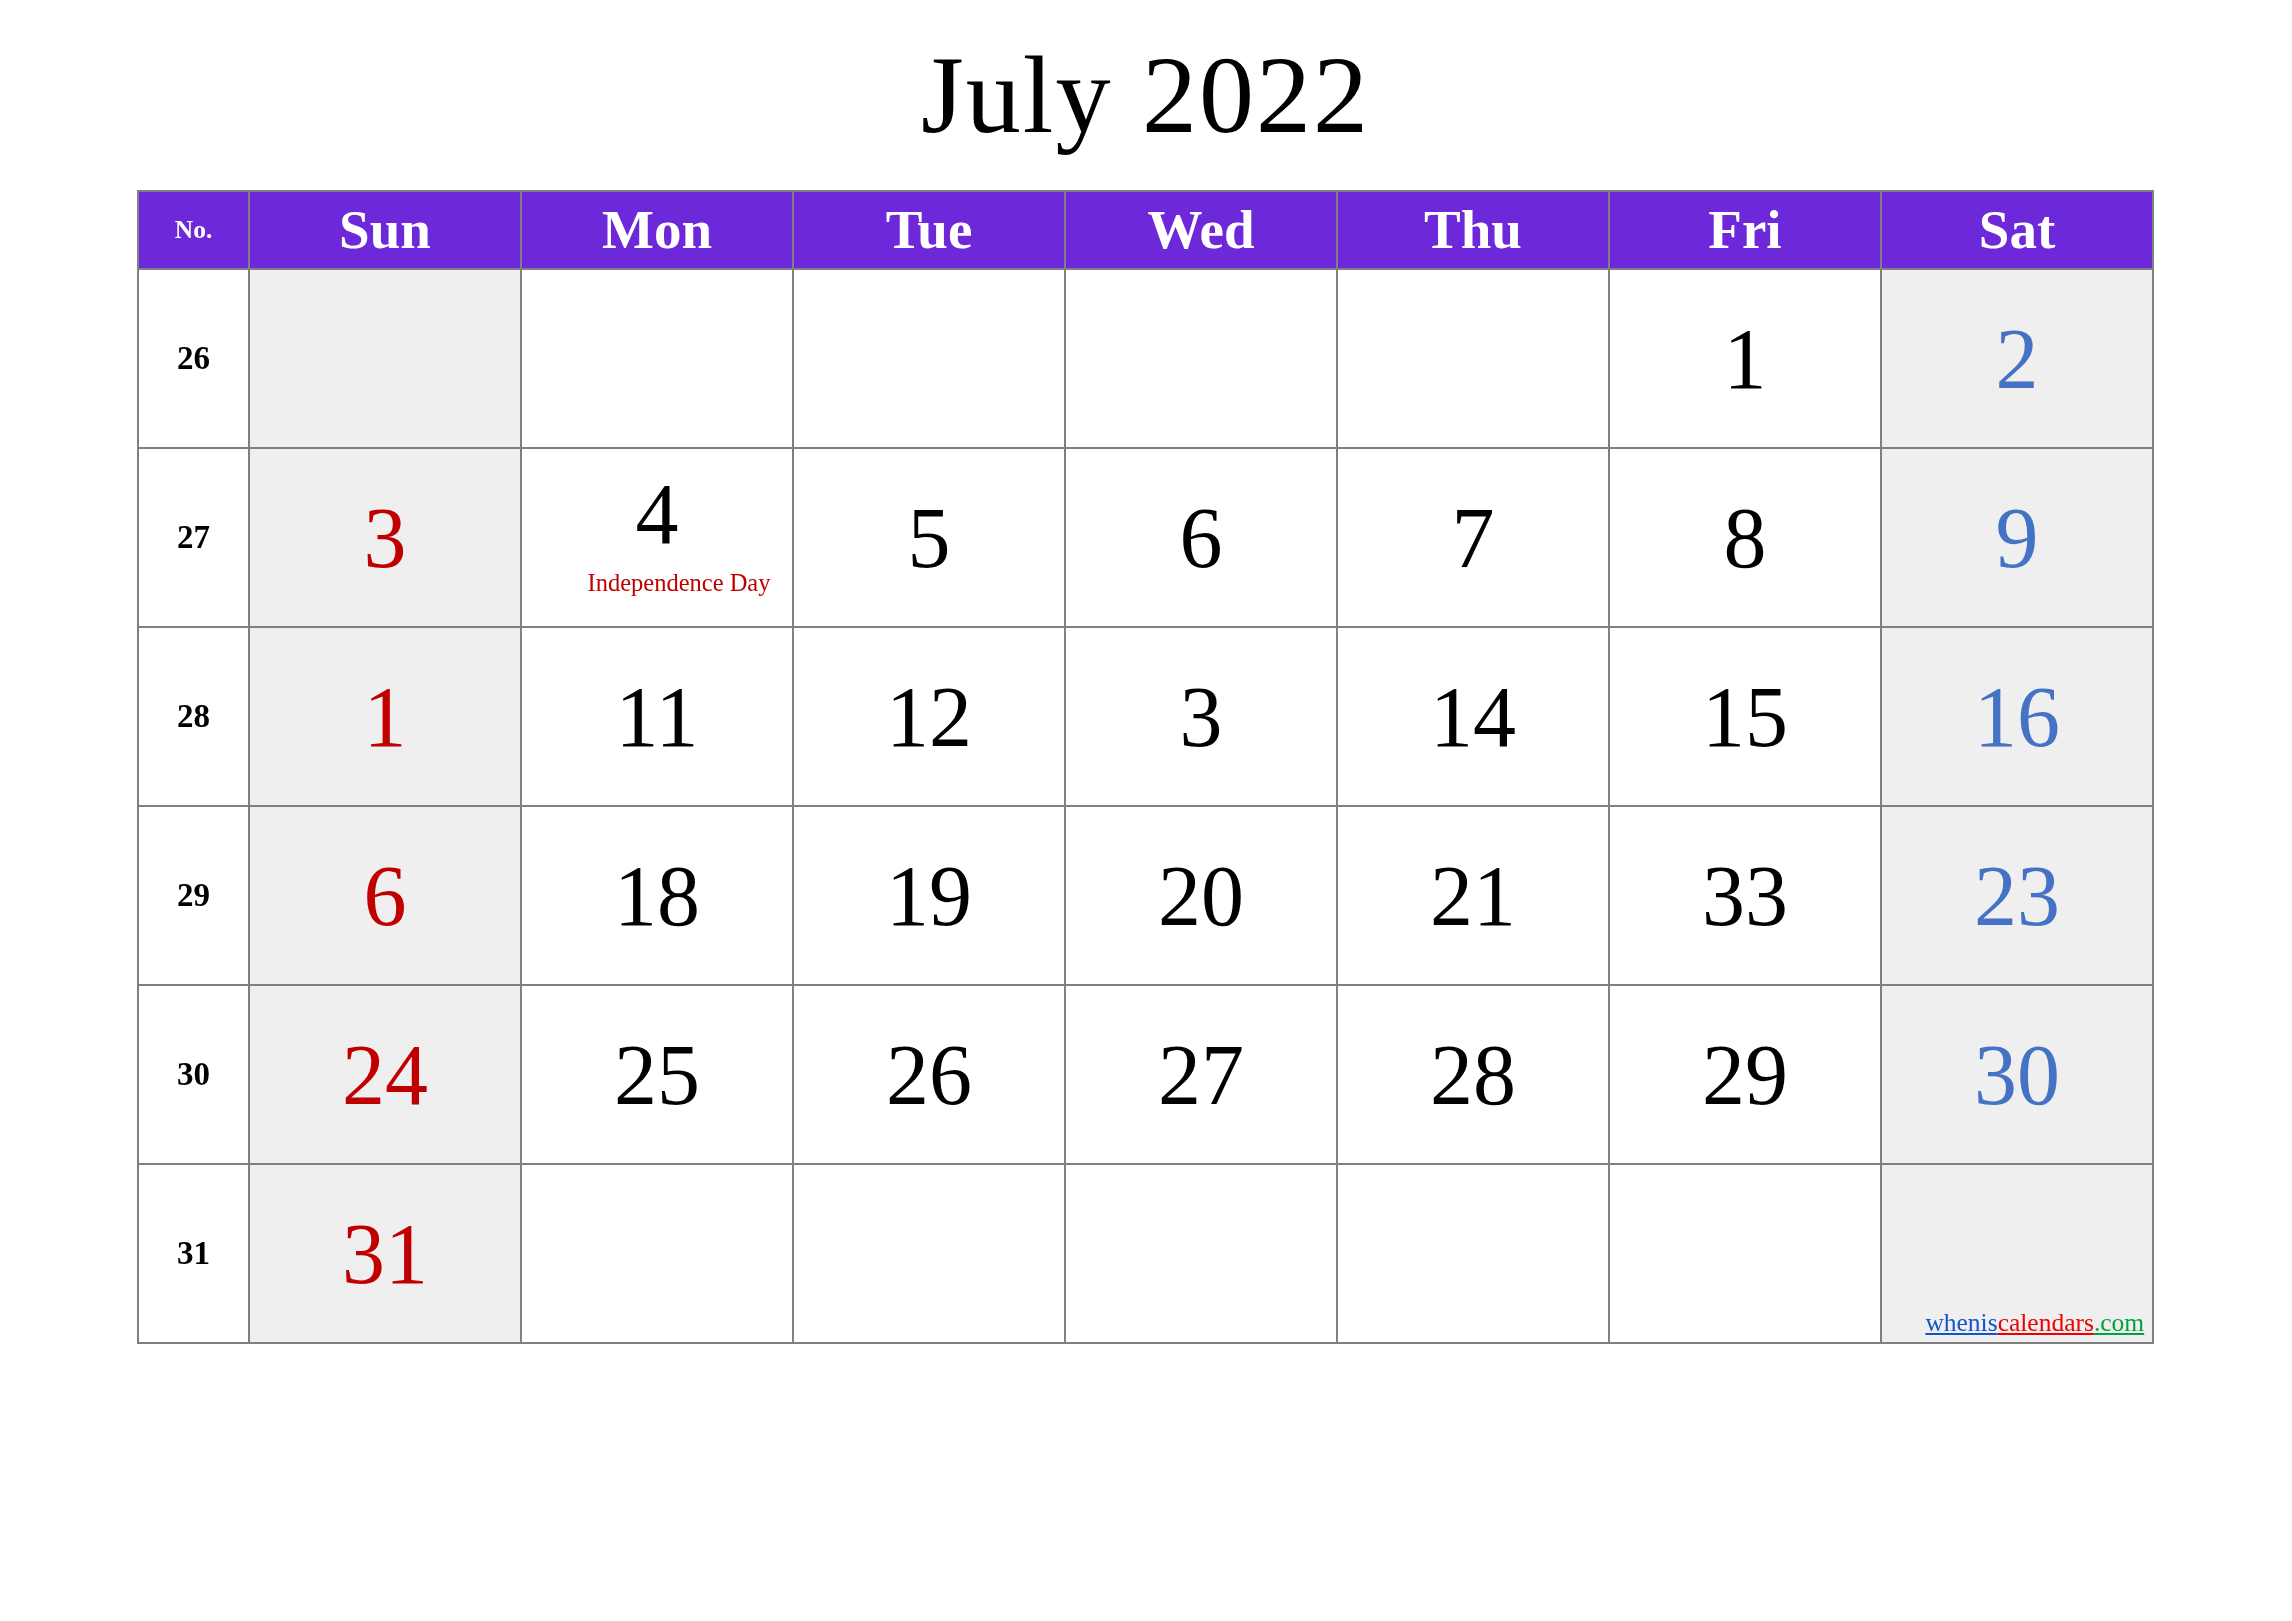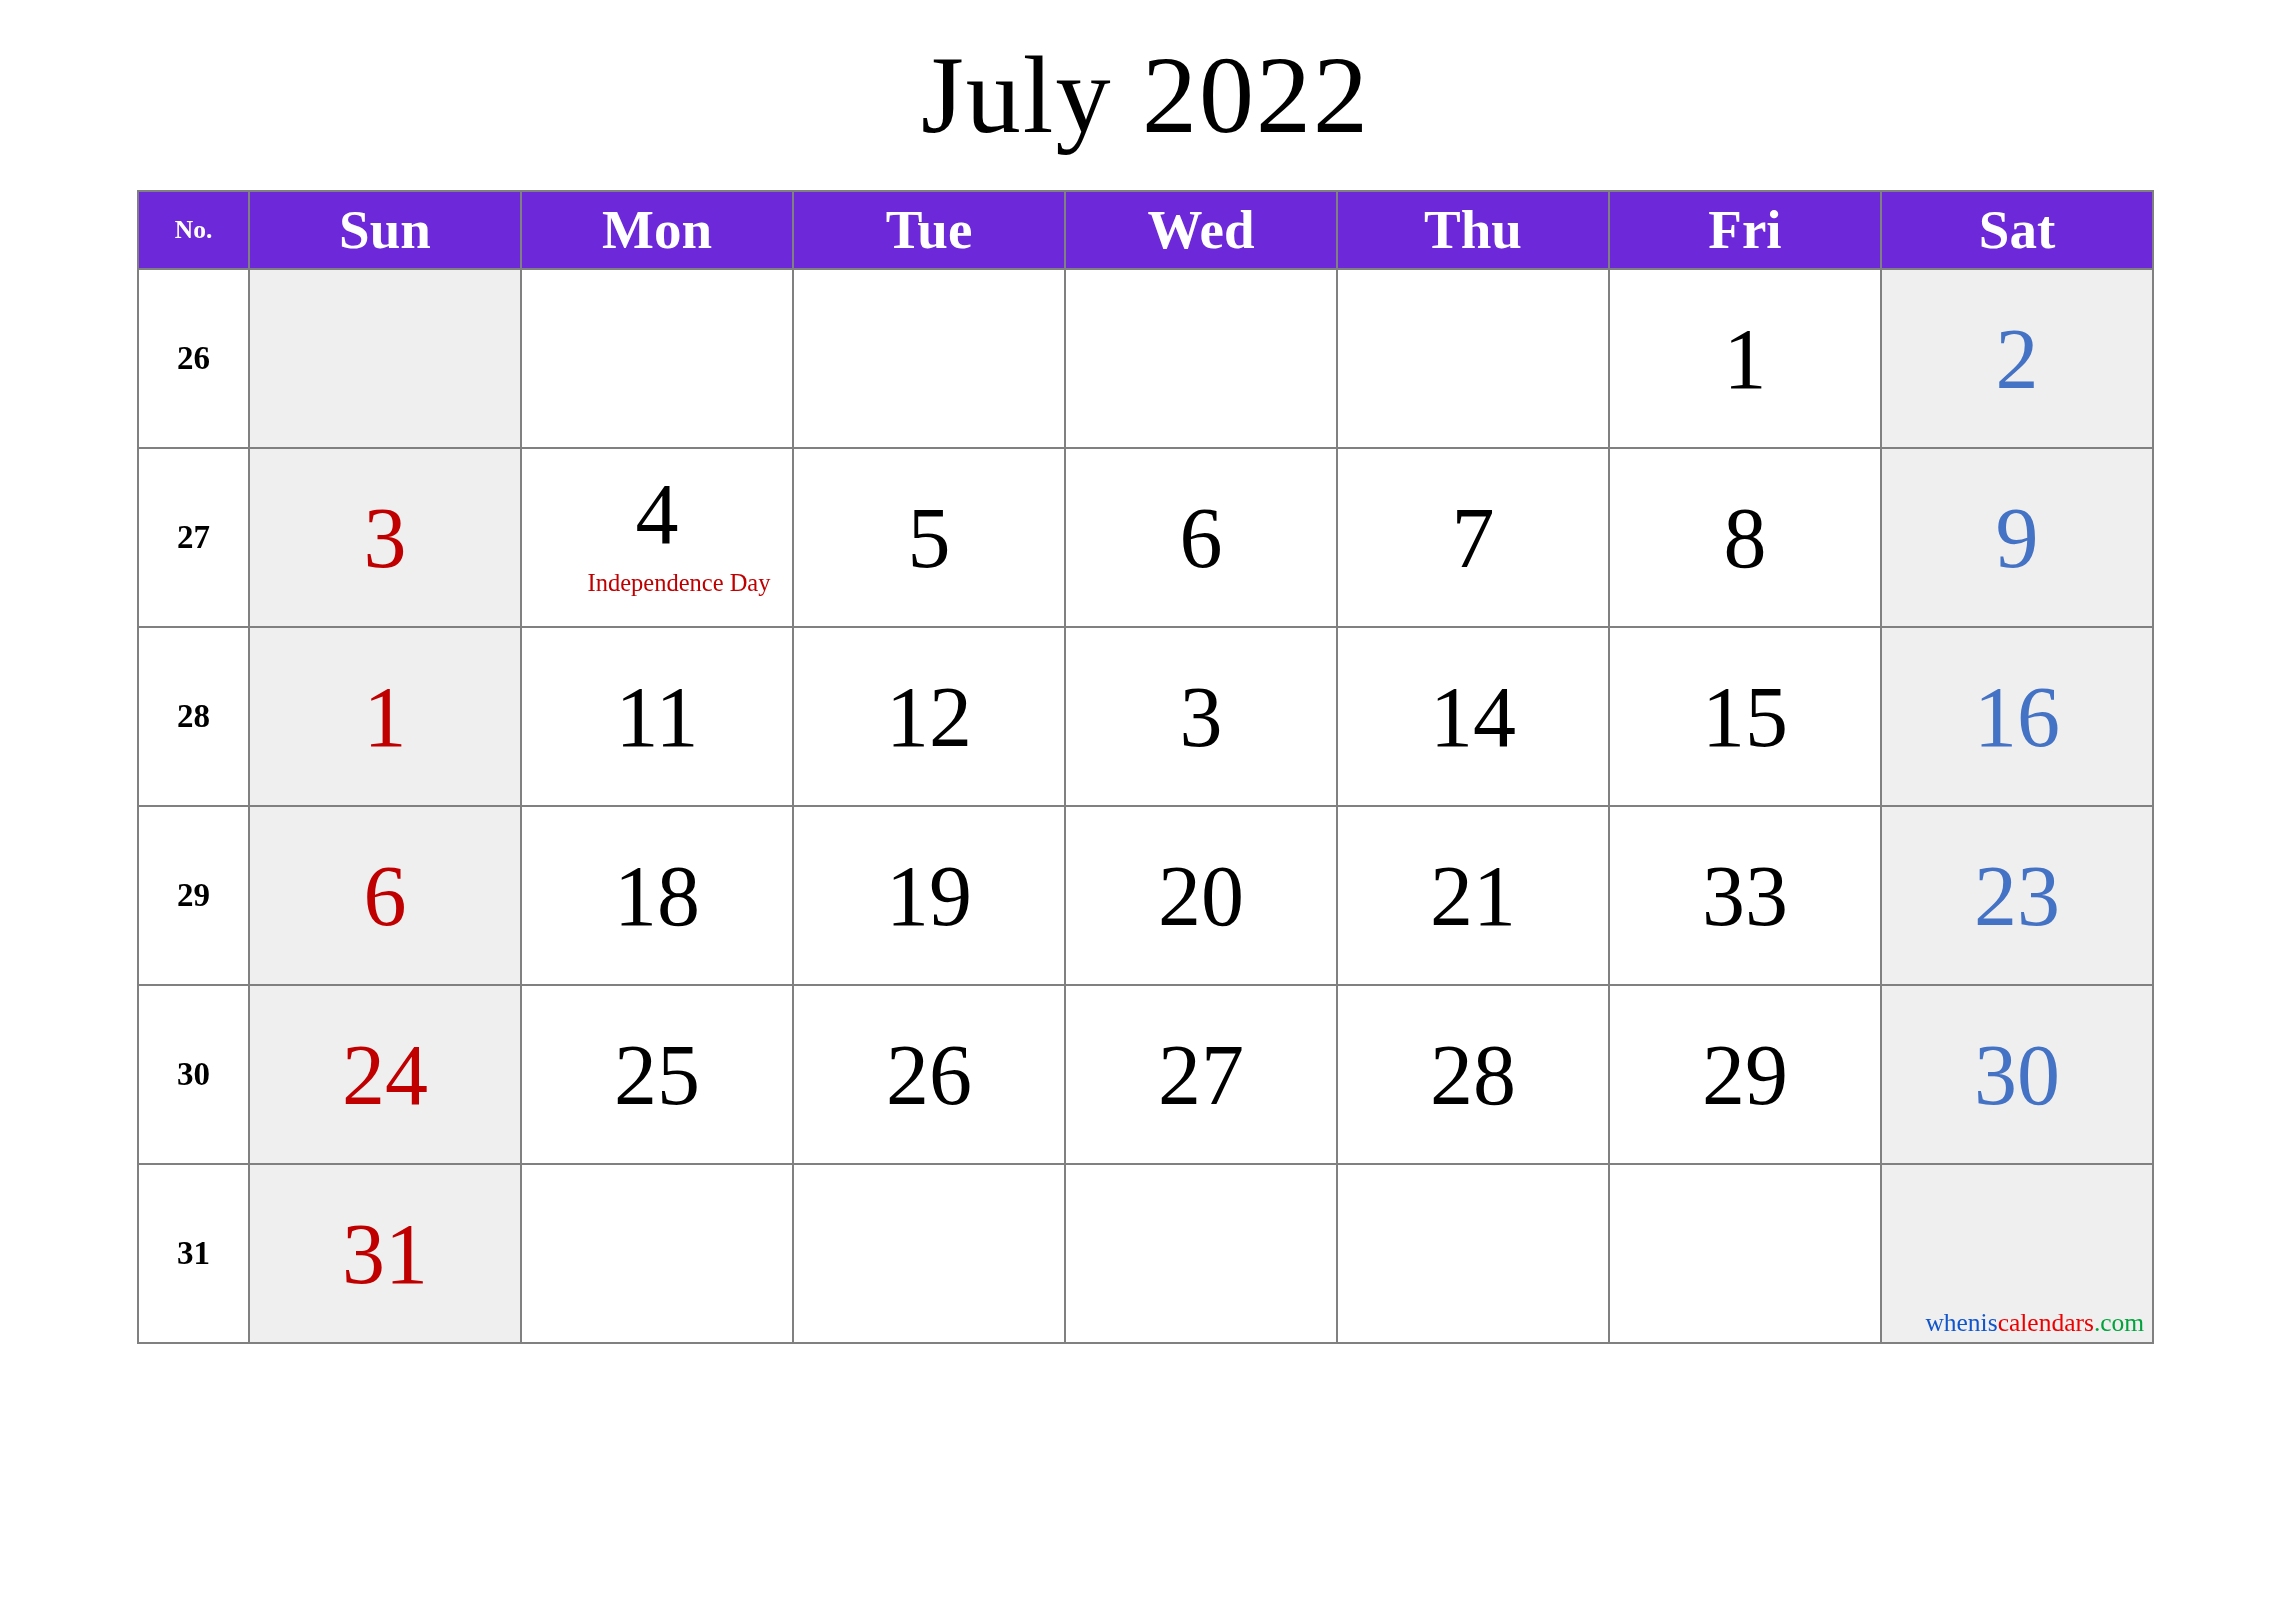--- a/index.html
+++ b/index.html
@@ -121,20 +121,21 @@
   
   .watermark {
     position: absolute;
     right: 7.8px;
     bottom: 3.9px;
     font-size: 25.5px;
     line-height: 31px;
     white-space: nowrap;
   }
   .watermark span {
+    text-decoration: underline;
     margin-top: 26px;
   }
   .wm-blue  { color: #1155CC; }
   .wm-red   { color: #EE0000; }
   .wm-green { color: #00A33C; }
 </style>
 </head>
 <body>
 
 <div class="page">

